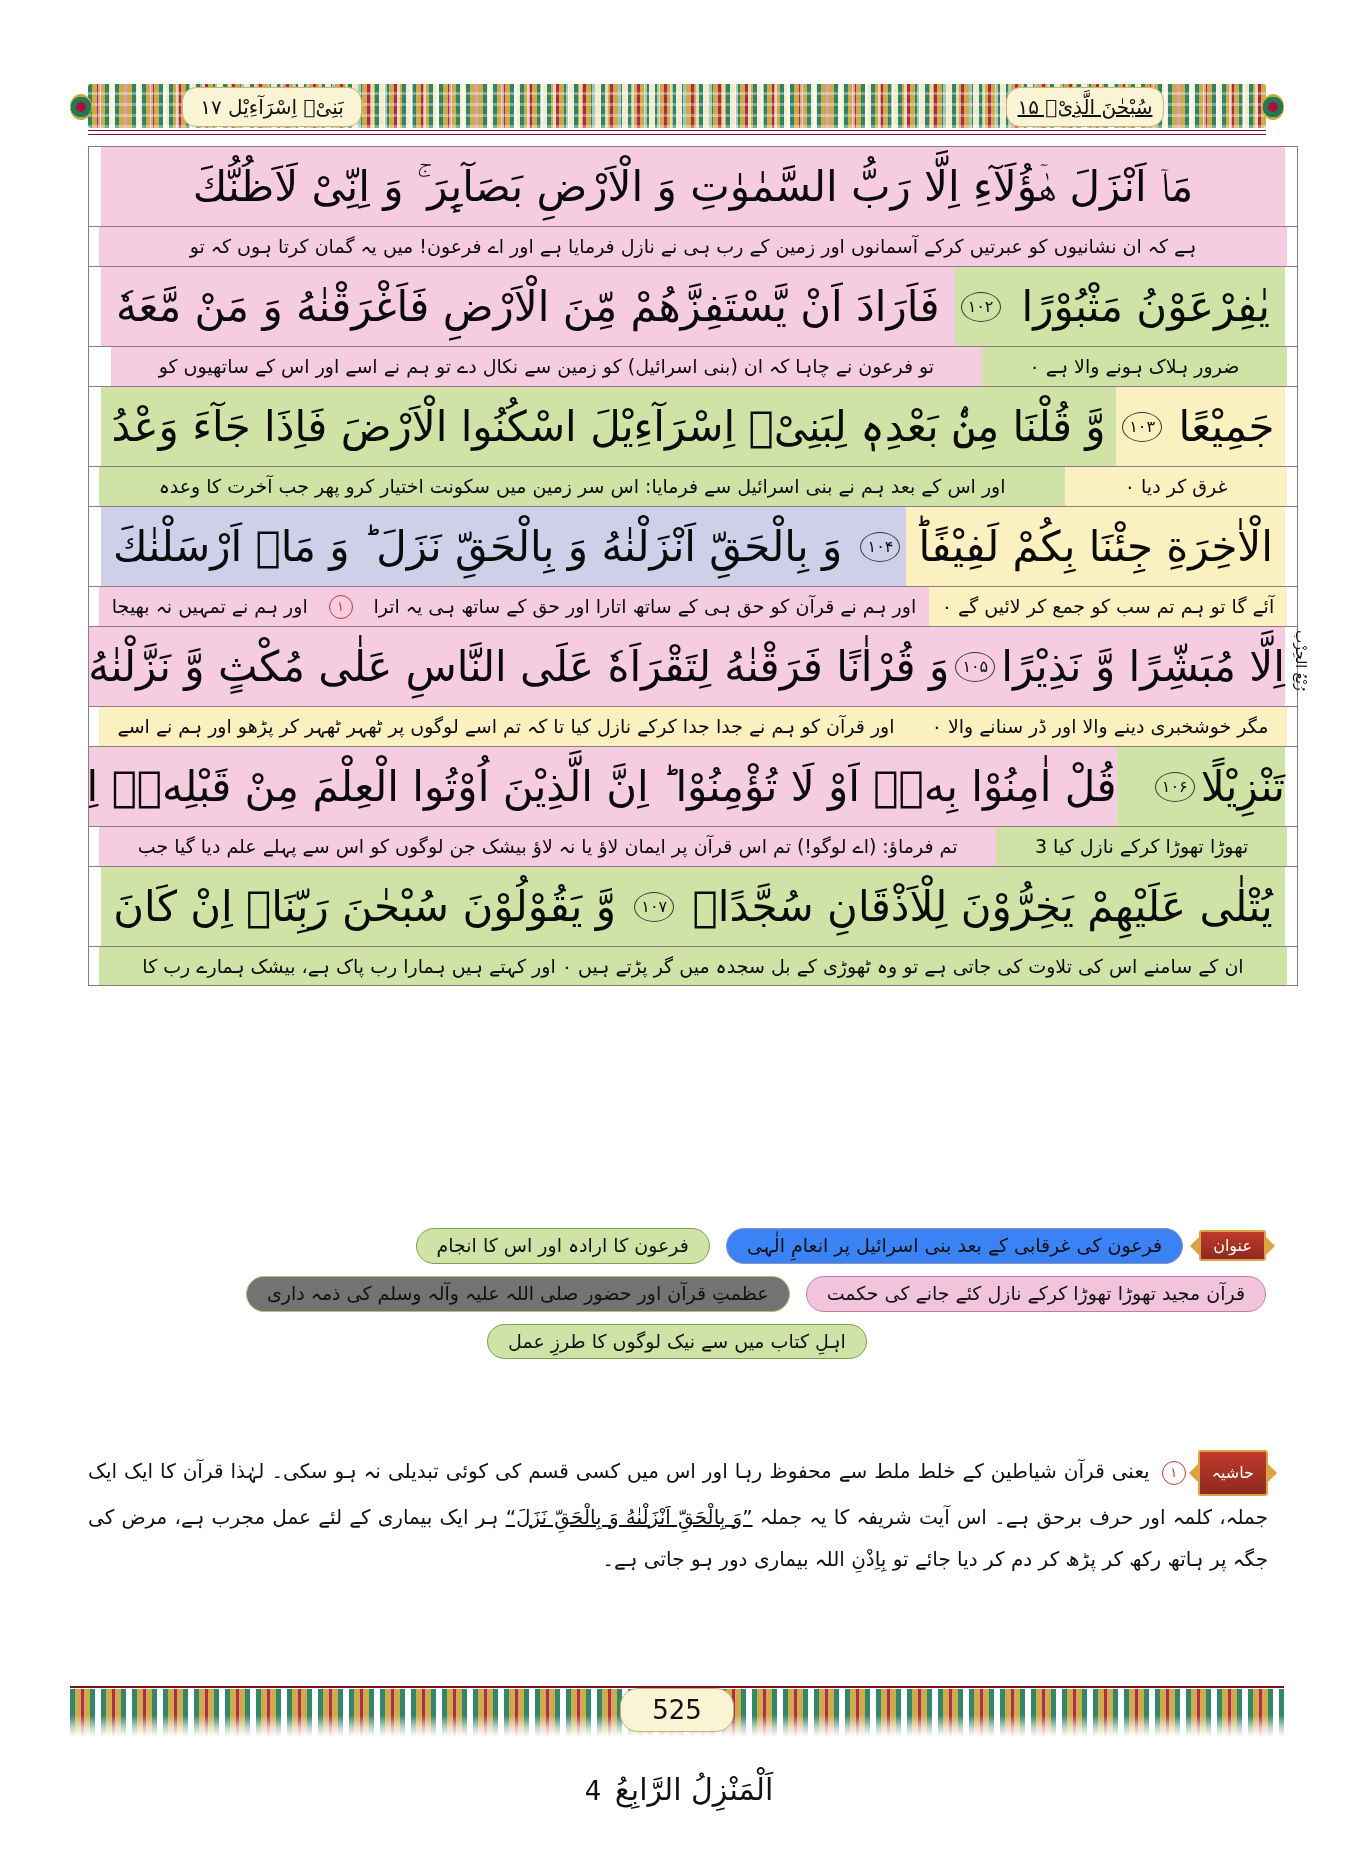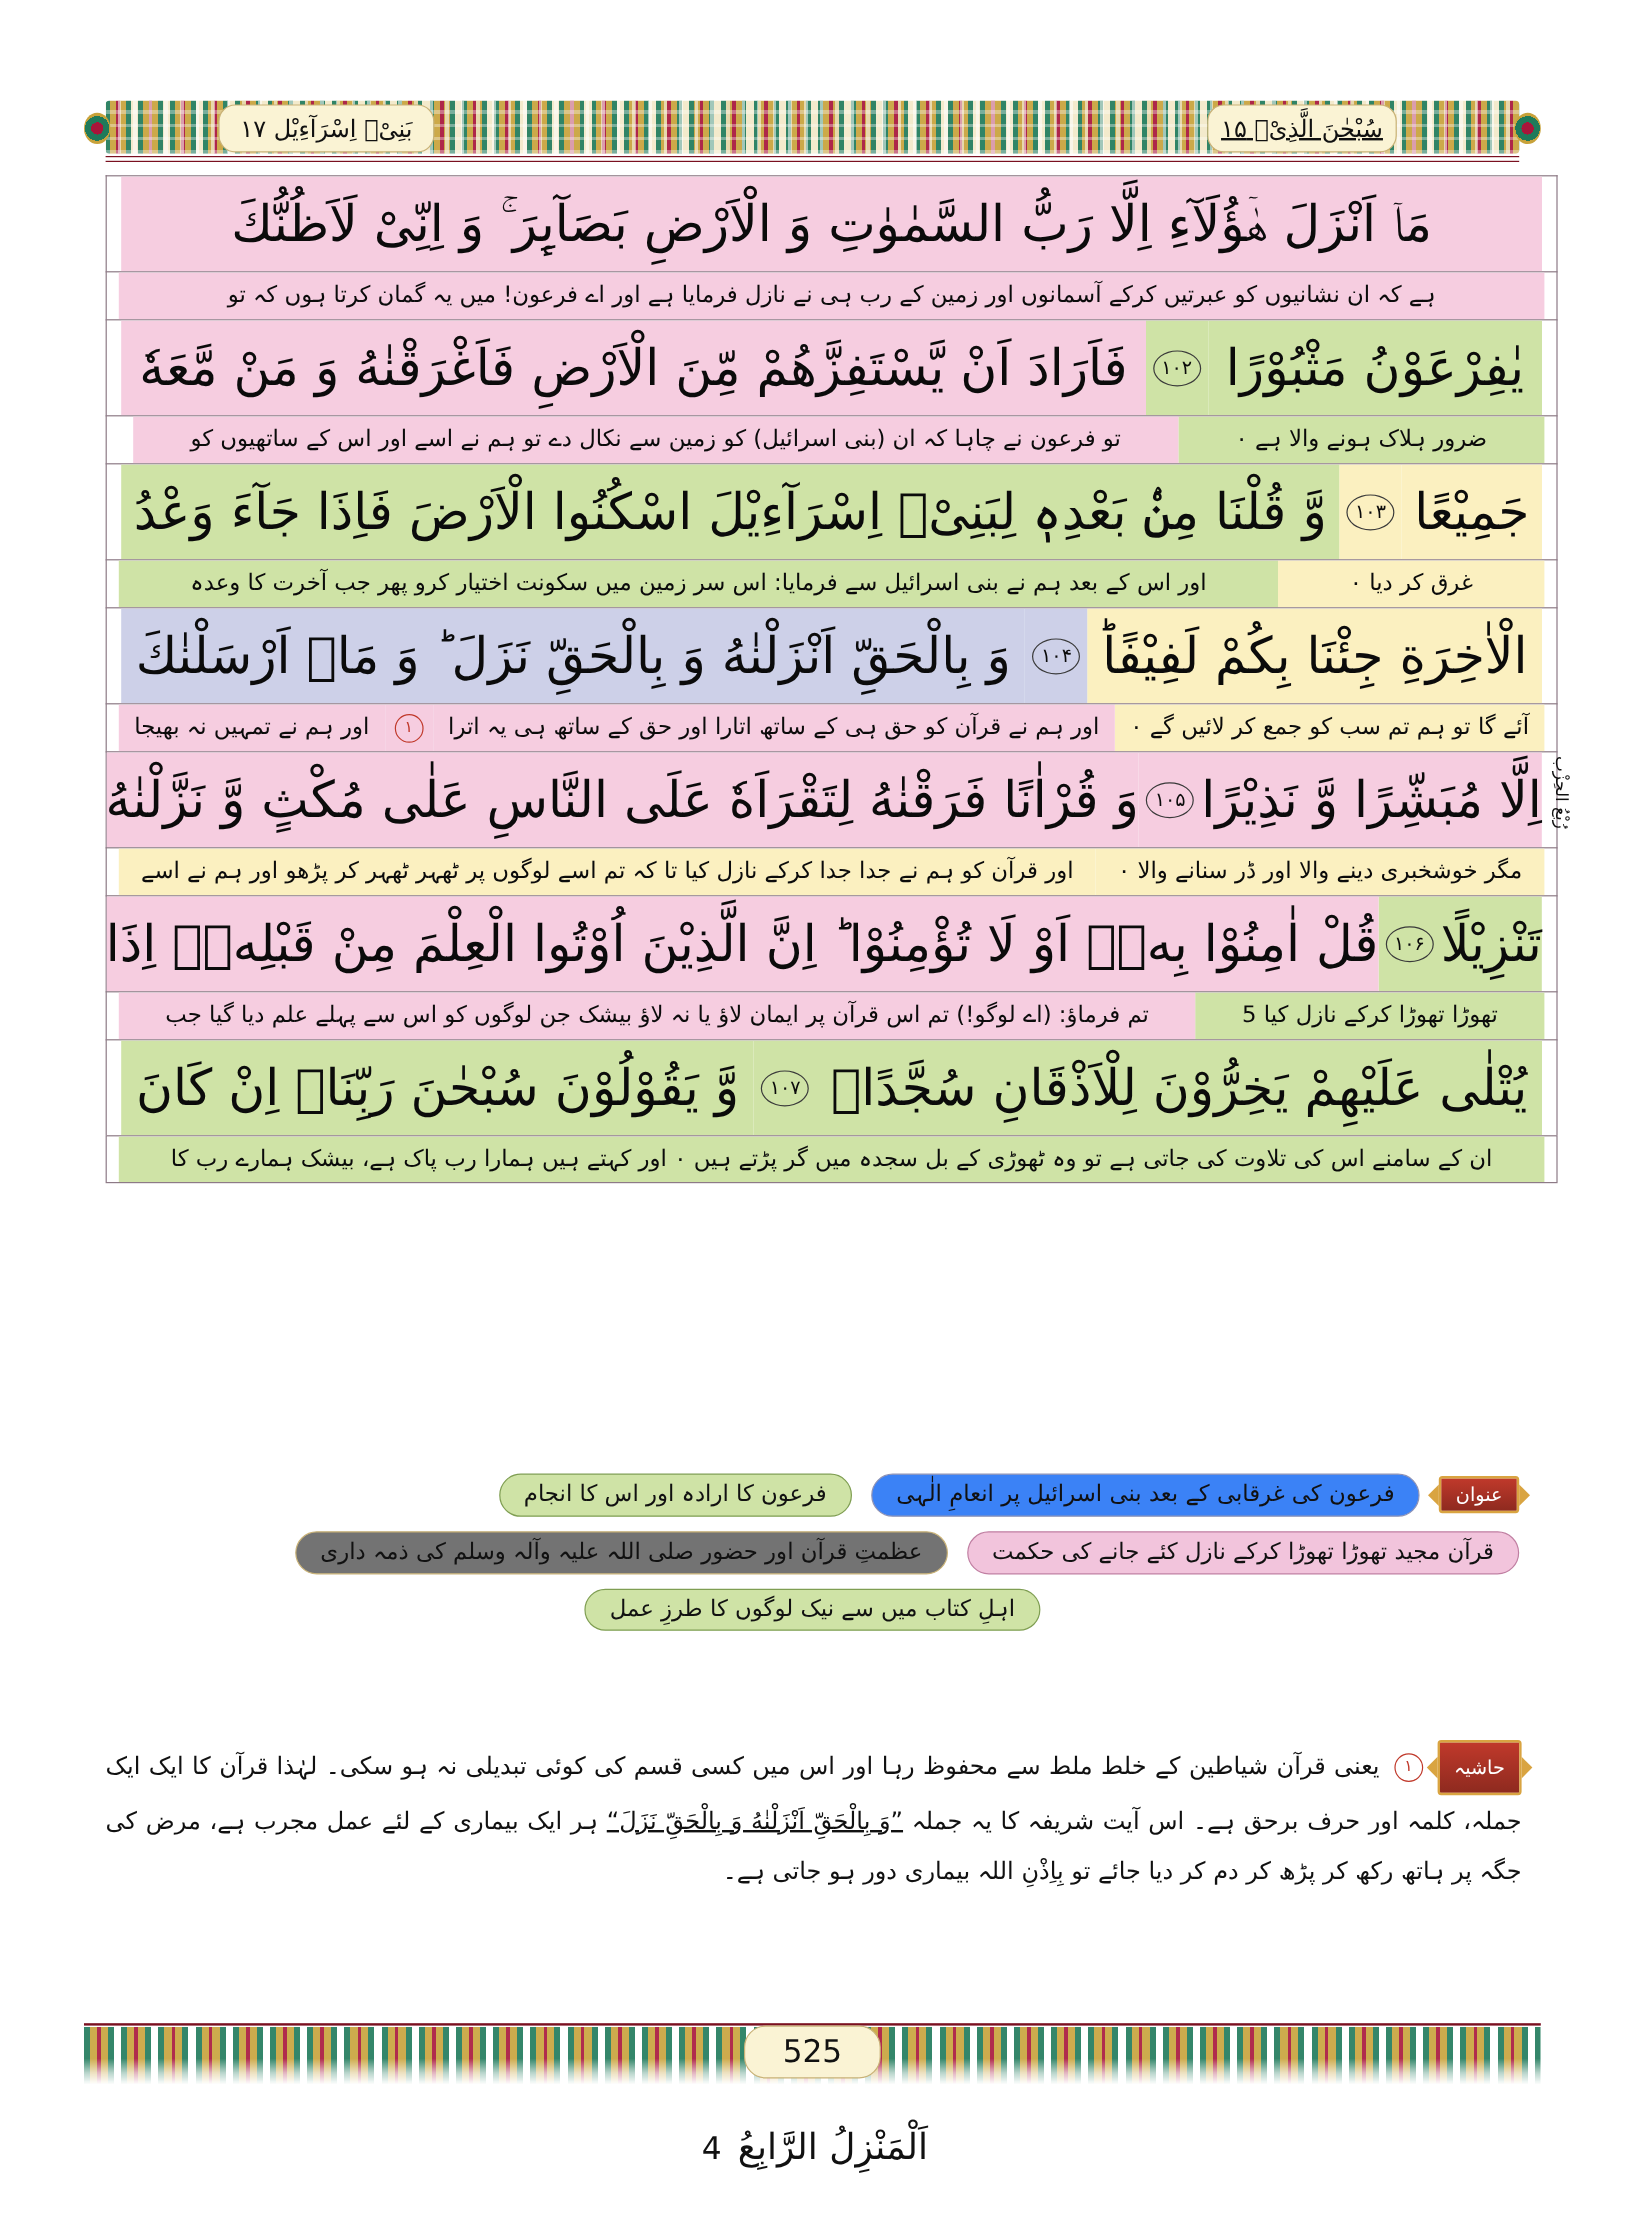--- a/index.html
+++ b/index.html
@@ -407,27 +407,27 @@
           <span class="aya-no">۱۰۵</span>
         </div>
         <div class="aya-seg bg-pink" style="flex: 1 1 auto; justify-content: center;">وَ قُرْاٰنًا فَرَقْنٰهُ لِتَقْرَاَهٗ عَلَى النَّاسِ عَلٰى مُكْثٍ وَّ نَزَّلْنٰهُ</div>
       </div>
       <div class="row urdu">
         <div class="ur-seg bg-yellow" style="flex: 1 1 auto; justify-content: center;">مگر خوشخبری دینے والا اور ڈر سنانے والا ۰</div>
         <div class="ur-seg bg-yellow" style="flex: 1 1 auto; justify-content: center;">اور قرآن کو ہم نے جدا جدا کرکے نازل کیا تا کہ تم اسے لوگوں پر ٹھہر ٹھہر کر پڑھو اور ہم نے اسے</div>
       </div>
       <div class="row arabic">
         <div class="aya-seg bg-green" style="flex: 1 1 auto; justify-content: center;">تَنْزِیْلًا</div>
-        <div class="aya-seg bg-green" style="flex: 0 0 auto;">
+        <div class="aya-seg bg-green" style="flex: 0 0 auto; padding-left: 32px;">
           <span class="aya-no">۱۰۶</span>
         </div>
         <div class="aya-seg bg-pink" style="flex: 1 1 auto; justify-content: center;">قُلْ اٰمِنُوْا بِهٖۤ اَوْ لَا تُؤْمِنُوْا ؕ اِنَّ الَّذِیْنَ اُوْتُوا الْعِلْمَ مِنْ قَبْلِهٖۤ اِذَا</div>
       </div>
       <div class="row urdu">
-        <div class="ur-seg bg-green" style="flex: 1 1 auto; justify-content: center;">تھوڑا تھوڑا کرکے نازل کیا 5</div>
+        <div class="ur-seg bg-green" style="flex: 1 1 auto; justify-content: center;">تھوڑا تھوڑا کرکے نازل کیا 3</div>
         <div class="ur-seg bg-pink" style="flex: 1 1 auto; justify-content: center;">تم فرماؤ: (اے لوگو!) تم اس قرآن پر ایمان لاؤ یا نہ لاؤ بیشک جن لوگوں کو اس سے پہلے علم دیا گیا جب</div>
       </div>
       <div class="row arabic">
         <div class="aya-seg bg-green" style="flex: 1 1 auto; justify-content: center;">یُتْلٰى عَلَیْهِمْ یَخِرُّوْنَ لِلْاَذْقَانِ سُجَّدًاۙ</div>
         <div class="aya-seg bg-green" style="flex: 0 0 auto;">
           <span class="aya-no">۱۰۷</span>
         </div>
         <div class="aya-seg bg-green" style="flex: 1 1 auto; justify-content: center;">وَّ یَقُوْلُوْنَ سُبْحٰنَ رَبِّنَاۤ اِنْ كَانَ</div>
       </div>
       <div class="row urdu">

